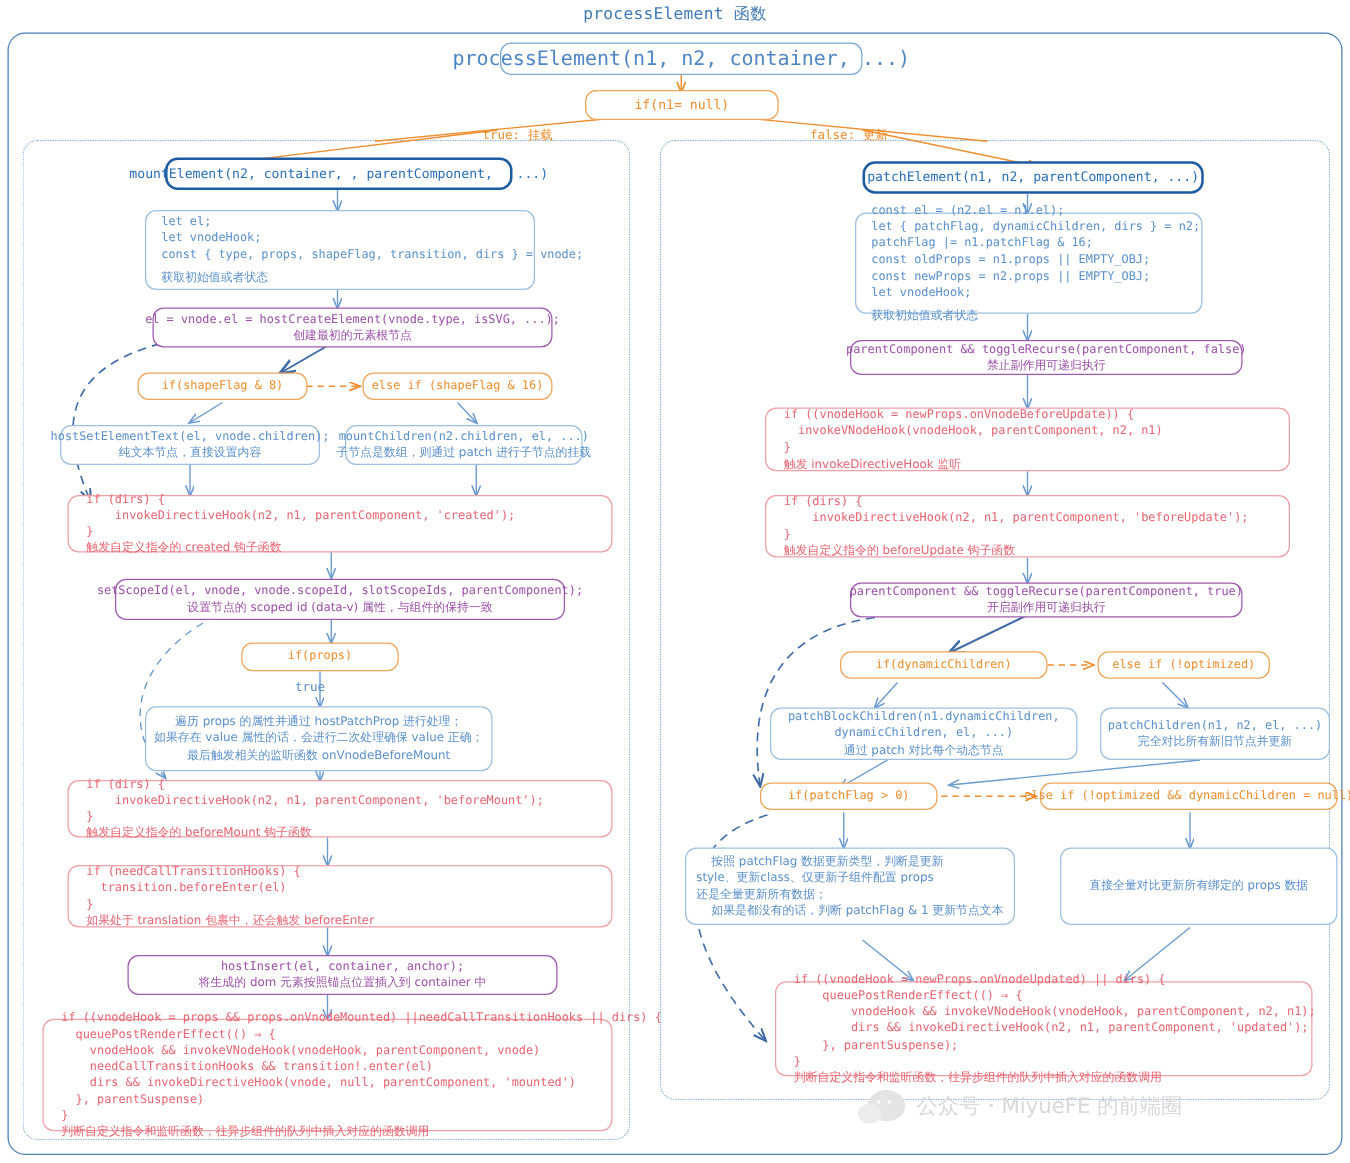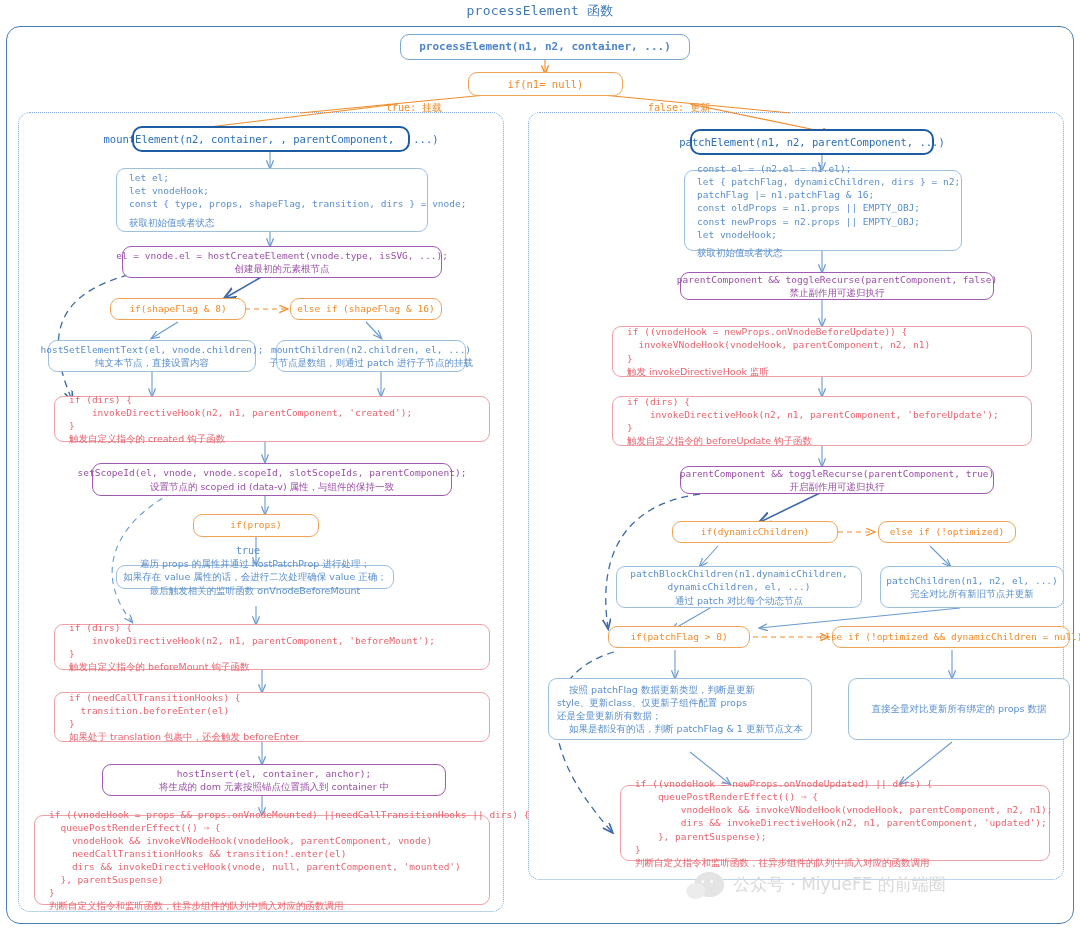--- a/index.html
+++ b/index.html
@@ -48,21 +48,21 @@
   .n-blue-thin   {border:1.2px solid #9dbfe0;color:#5a8fcc;}
   .n-orange      {border:1.4px solid #f0a458;color:#ef8c2b;}
   .n-purple      {border:1.4px solid #a05bb0;color:#9b4fa8;margin-left:12px;}
   .n-red         {border:1.3px solid #eea0a6;color:#e8636f;}
 
   .center{text-align:center;align-items:center;}
   .left{text-align:left;align-items:flex-start;}
 
   .fs10{font-size:9.5px;}
   .fs11{font-size:10.5px;}
-  .fs13{font-size:11px;font-weight:bold;}
+  .fs13{font-size:16px;}
 
   
   .edge-label{
     position:absolute;font-size:10px;color:#ef8c2b;z-index:5;
     font-family:"DejaVu Sans Mono","Liberation Mono",monospace;white-space:pre;
   }
   .edge-label-blue{
     position:absolute;font-size:10px;color:#5a8fcc;z-index:5;
     font-family:"DejaVu Sans Mono","Liberation Mono",monospace;white-space:pre;
   }
@@ -224,21 +224,21 @@
   <div class="node n-purple center fs10" style="left:80px;top:463px;width:360px;height:33px;">
     <span class="code">setScopeId(el, vnode, vnode.scopeId, slotScopeIds, parentComponent);</span>
     <span class="cn">设置节点的 scoped id (data-v) 属性，与组件的保持一致</span>
   </div>
 
   <div class="node n-orange center fs10" style="left:193px;top:514px;width:126px;height:23px;justify-content:flex-end;">
     <span class="code">if(props)</span>
   </div>
   <div class="edge-label-blue" style="left:236px;top:545px;color:#5a8fcc;">true</div>
 
-  <div class="node n-blue-thin center fs10" style="left:116px;top:565px;width:278px;height:24px;">
+  <div class="node n-blue-thin center fs10" style="left:116px;top:565px;width:278px;height:52px;">
     <span class="cn">遍历 props 的属性并通过 hostPatchProp 进行处理；
 如果存在 value 属性的话，会进行二次处理确保 value 正确；
 最后触发相关的监听函数 onVnodeBeforeMount</span>
   </div>
 
   <div class="node n-red left fs10" style="left:54px;top:624px;width:436px;height:46px;padding:5px 14px;">
     <span class="code">if (dirs) {
     invokeDirectiveHook(n2, n1, parentComponent, 'beforeMount');
 }</span>
     <span class="cn">触发自定义指令的 beforeMount 钩子函数</span>
@@ -260,21 +260,21 @@
     <span class="code">if ((vnodeHook = props &amp;&amp; props.onVnodeMounted) ||needCallTransitionHooks || dirs) {
   queuePostRenderEffect(() ⇒ {
     vnodeHook &amp;&amp; invokeVNodeHook(vnodeHook, parentComponent, vnode)
     needCallTransitionHooks &amp;&amp; transition!.enter(el)
     dirs &amp;&amp; invokeDirectiveHook(vnode, null, parentComponent, 'mounted')
   }, parentSuspense)
 }</span>
     <span class="cn">判断自定义指令和监听函数，往异步组件的队列中插入对应的函数调用</span>
   </div>
 
-  <div class="node n-blue-strong center fs11" style="left:690px;top:129px;width:244px;height:26px;">
+  <div class="node n-blue-strong center fs11" style="left:690px;top:129px;width:273px;height:26px;">
     <span class="code">patchElement(n1, n2, parentComponent, ...)</span>
   </div>
 
   <div class="node n-blue-thin left fs10" style="left:684px;top:170px;width:278px;height:81px;padding:6px 12px;">
     <span class="code">const el = (n2.el = n1.el);
 let { patchFlag, dynamicChildren, dirs } = n2;
 patchFlag |= n1.patchFlag &amp; 16;
 const oldProps = n1.props || EMPTY_OBJ;
 const newProps = n2.props || EMPTY_OBJ;
 let vnodeHook;</span>

